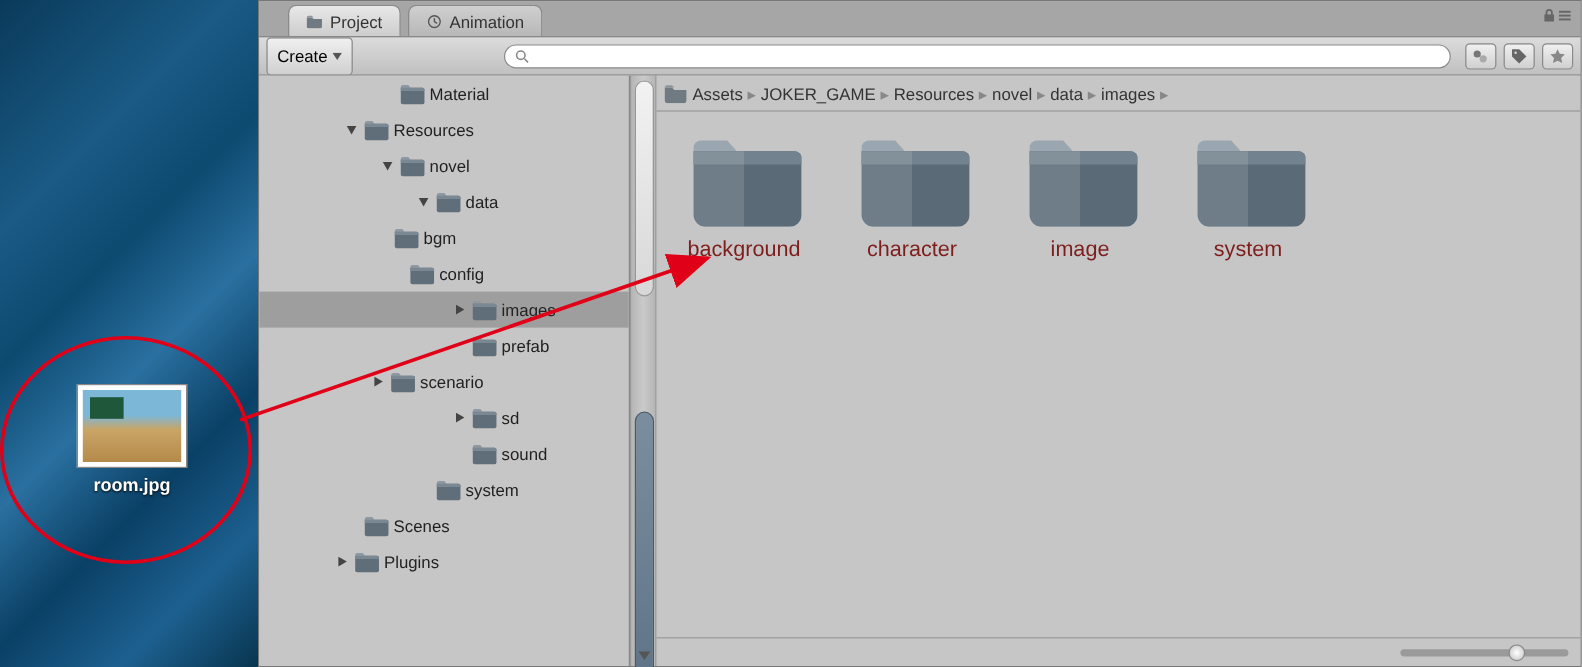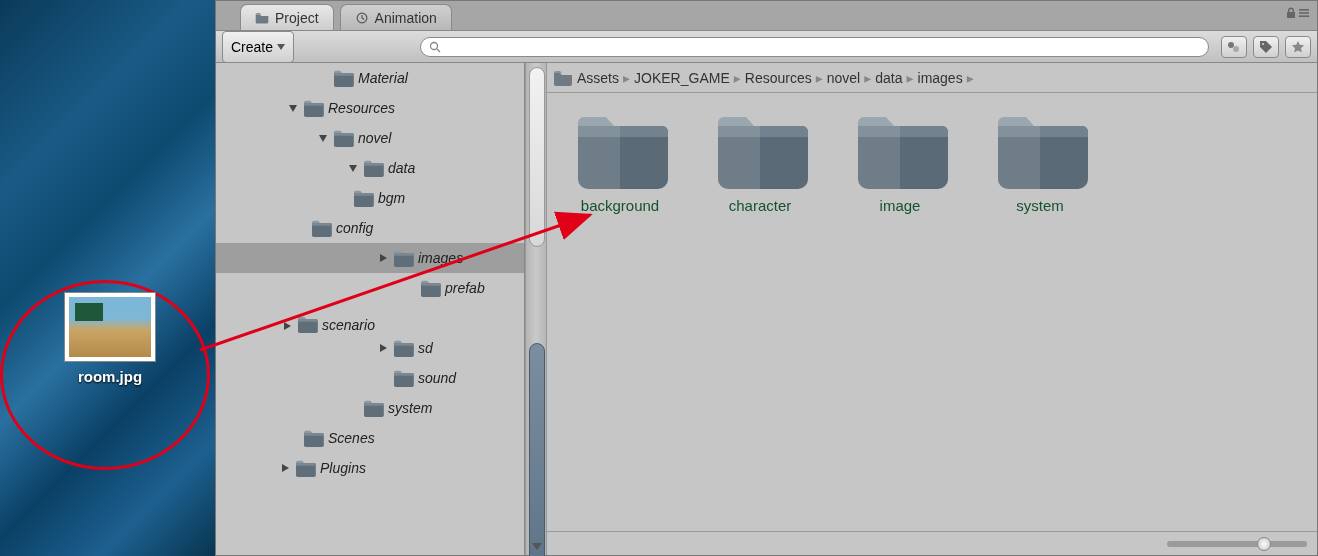--- a/index.html
+++ b/index.html
@@ -10,21 +10,21 @@
 .desktop {
   width: 215px; height: 556px;
   background: linear-gradient(135deg,#0a3a5a 0%,#1a5a85 25%,#0d4a70 40%,#2a70a0 55%,#0a4065 70%,#1d6090 85%,#08354f 100%);
   position: relative;
   flex: none;
 }
 .annot-circle {
   position: absolute; left: 0; top: 280px; width: 210px; height: 190px;
   border: 3px solid #e00018; border-radius: 50%;
 }
-.desk-file { position: absolute; left: 64px; top: 292px; width: 92px; text-align: center; }
+.desk-file { position: absolute; left: 64px; top: 320px; width: 92px; text-align: center; }
 .desk-thumb {
   width: 92px; height: 70px; background: #fff; border: 1px solid #888; padding: 4px;
 }
 .desk-img {
   width: 100%; height: 100%;
   background: linear-gradient(#7db7d8 0%, #7db7d8 35%, #c9a566 55%, #b48a4a 100%);
   position: relative;
 }
 .desk-img::before { content: ""; position: absolute; left: 6px; top: 6px; width: 28px; height: 18px; background: #1f573a; }
 .desk-name { color: #fff; font-weight: bold; margin-top: 6px; text-shadow: 0 1px 2px #000; font-size: 15px; }
@@ -56,41 +56,41 @@
 }
 .searchbox svg { flex: none; }
 .toolbtn {
   width: 26px; height: 22px; background: linear-gradient(#f0f0f0,#d0d0d0);
   border: 1px solid #8a8a8a; border-radius: 4px; display: flex; align-items: center; justify-content: center;
 }
 
 
 .bodyrow { flex: 1; display: flex; min-height: 0; }
 .treepane { width: 309px; background: #c6c6c6; display: flex; flex-direction: column; border-right: 1px solid #888; }
-.tree { flex: 1; overflow: hidden; font-size: 16px; color: #222; font-style: italic; }
+.tree { flex: 1; overflow: hidden; font-size: 16px; color: #222; }
 .tree-row { height: 30px; display: flex; align-items: center; padding-left: 0; }
 .tree-row.selected { background: #9e9e9e; }
 .tw { width: 14px; height: 14px; display: flex; align-items: center; justify-content: center; flex: none; }
 .fld { width: 22px; height: 18px; margin: 0 4px 0 2px; flex: none; }
 .scrollcol { width: 22px; border-left: 1px solid #999; border-right: 1px solid #999; position: relative;
   background: linear-gradient(90deg,#b5b5b5,#cacaca,#b5b5b5); }
 .scrollcol .thumb { position: absolute; left: 3px; width: 16px; border-radius: 8px; }
 .thumb-light { top: 4px; height: 180px; background: linear-gradient(#f2f2f2,#d8d8d8); border: 1px solid #999; }
 .thumb-dark  { top: 280px; height: 230px; background: linear-gradient(#7b8ea0,#5e7486); border: 1px solid #4a5a68; }
 .scrollcol .down { position: absolute; bottom: 4px; left: 5px; }
 
 
 .contentpane { flex: 1; display: flex; flex-direction: column; background: #c6c6c6; }
 .breadcrumb { height: 30px; display: flex; align-items: center; padding: 0 6px; gap: 4px; color: #333; font-size: 16px; border-bottom: 1px solid #999; }
 .breadcrumb .sep { color: #888; }
 .breadcrumb .crumb:last-child { font-weight: bold; }
 .grid { flex: 1; padding: 18px 18px; display: flex; gap: 30px; align-items: flex-start; }
 .gitem { width: 110px; display: flex; flex-direction: column; align-items: center; gap: 8px; }
 .bigfolder { width: 96px; height: 78px; }
-.glabel { font-size: 15px; color: #14532d; }
+.glabel { font-size: 18px; color: #7f1d1d; }
 .footer { height: 24px; border-top: 1px solid #999; display: flex; align-items: center; justify-content: flex-end; padding-right: 10px; }
 .slider { width: 140px; height: 6px; background: #9a9a9a; border-radius: 3px; position: relative; }
 .slider .knob { position: absolute; top: -4px; left: 90px; width: 14px; height: 14px; background: radial-gradient(#fff,#c0c0c0); border: 1px solid #888; border-radius: 50%; }
 
 
 .arrow-svg { position: absolute; left: 0; top: 0; pointer-events: none; }
 </style>
 </head>
 <body>
 
@@ -210,30 +210,30 @@
                 <path fill="#444" d="M1 2h8L5 9z"></path>
               </svg>
             </span>
             <svg class="fld" viewBox="0 0 24 20">
     <path fill="#8d99a3" d="M2 4a2 2 0 0 1 2-2h5l2 2.5H2z"></path>
     <path fill="#5f6e79" d="M2 4.5h20a2 2 0 0 1 2 2V18a2 2 0 0 1-2 2H4a2 2 0 0 1-2-2z"></path>
     <path fill="#7a8893" d="M2 4.5h20a2 2 0 0 1 2 2v1H2z"></path>
   </svg>
             <span>data</span>
           </div>
-          <div class="tree-row" style="padding-left: 120px; text-align: center;">
+          <div class="tree-row" style="padding-left: 95px; text-align: center;">
             <span class="tw"></span>
             <svg class="fld" viewBox="0 0 24 20">
     <path fill="#8d99a3" d="M2 4a2 2 0 0 1 2-2h5l2 2.5H2z"></path>
     <path fill="#5f6e79" d="M2 4.5h20a2 2 0 0 1 2 2V18a2 2 0 0 1-2 2H4a2 2 0 0 1-2-2z"></path>
     <path fill="#7a8893" d="M2 4.5h20a2 2 0 0 1 2 2v1H2z"></path>
   </svg>
             <span>bgm</span>
           </div>
-          <div class="tree-row" style="padding-left: 78px;">
+          <div class="tree-row" style="padding-left: 108px;">
             <span class="tw"></span>
             <svg class="fld" viewBox="0 0 24 20">
     <path fill="#8d99a3" d="M2 4a2 2 0 0 1 2-2h5l2 2.5H2z"></path>
     <path fill="#5f6e79" d="M2 4.5h20a2 2 0 0 1 2 2V18a2 2 0 0 1-2 2H4a2 2 0 0 1-2-2z"></path>
     <path fill="#7a8893" d="M2 4.5h20a2 2 0 0 1 2 2v1H2z"></path>
   </svg>
             <span>config</span>
           </div>
           <div class="tree-row selected" style="padding-left: 160px;">
             <span class="tw">
@@ -241,30 +241,30 @@
                 <path fill="#444" d="M2 1v8l7-4z"></path>
               </svg>
             </span>
             <svg class="fld" viewBox="0 0 24 20">
     <path fill="#8d99a3" d="M2 4a2 2 0 0 1 2-2h5l2 2.5H2z"></path>
     <path fill="#5f6e79" d="M2 4.5h20a2 2 0 0 1 2 2V18a2 2 0 0 1-2 2H4a2 2 0 0 1-2-2z"></path>
     <path fill="#7a8893" d="M2 4.5h20a2 2 0 0 1 2 2v1H2z"></path>
   </svg>
             <span>images</span>
           </div>
-          <div class="tree-row" style="padding-left: 160px; margin-left: 27px;">
+          <div class="tree-row" style="padding-left: 160px;">
             <span class="tw"></span>
             <svg class="fld" viewBox="0 0 24 20">
     <path fill="#8d99a3" d="M2 4a2 2 0 0 1 2-2h5l2 2.5H2z"></path>
     <path fill="#5f6e79" d="M2 4.5h20a2 2 0 0 1 2 2V18a2 2 0 0 1-2 2H4a2 2 0 0 1-2-2z"></path>
     <path fill="#7a8893" d="M2 4.5h20a2 2 0 0 1 2 2v1H2z"></path>
   </svg>
             <span>prefab</span>
           </div>
-          <div class="tree-row" style="padding-left: 64px; align-items: flex-end;">
+          <div class="tree-row" style="padding-left: 92px;">
             <span class="tw">
               <svg width="10" height="10" viewBox="0 0 10 10">
                 <path fill="#444" d="M2 1v8l7-4z"></path>
               </svg>
             </span>
             <svg class="fld" viewBox="0 0 24 20">
     <path fill="#8d99a3" d="M2 4a2 2 0 0 1 2-2h5l2 2.5H2z"></path>
     <path fill="#5f6e79" d="M2 4.5h20a2 2 0 0 1 2 2V18a2 2 0 0 1-2 2H4a2 2 0 0 1-2-2z"></path>
     <path fill="#7a8893" d="M2 4.5h20a2 2 0 0 1 2 2v1H2z"></path>
   </svg>

